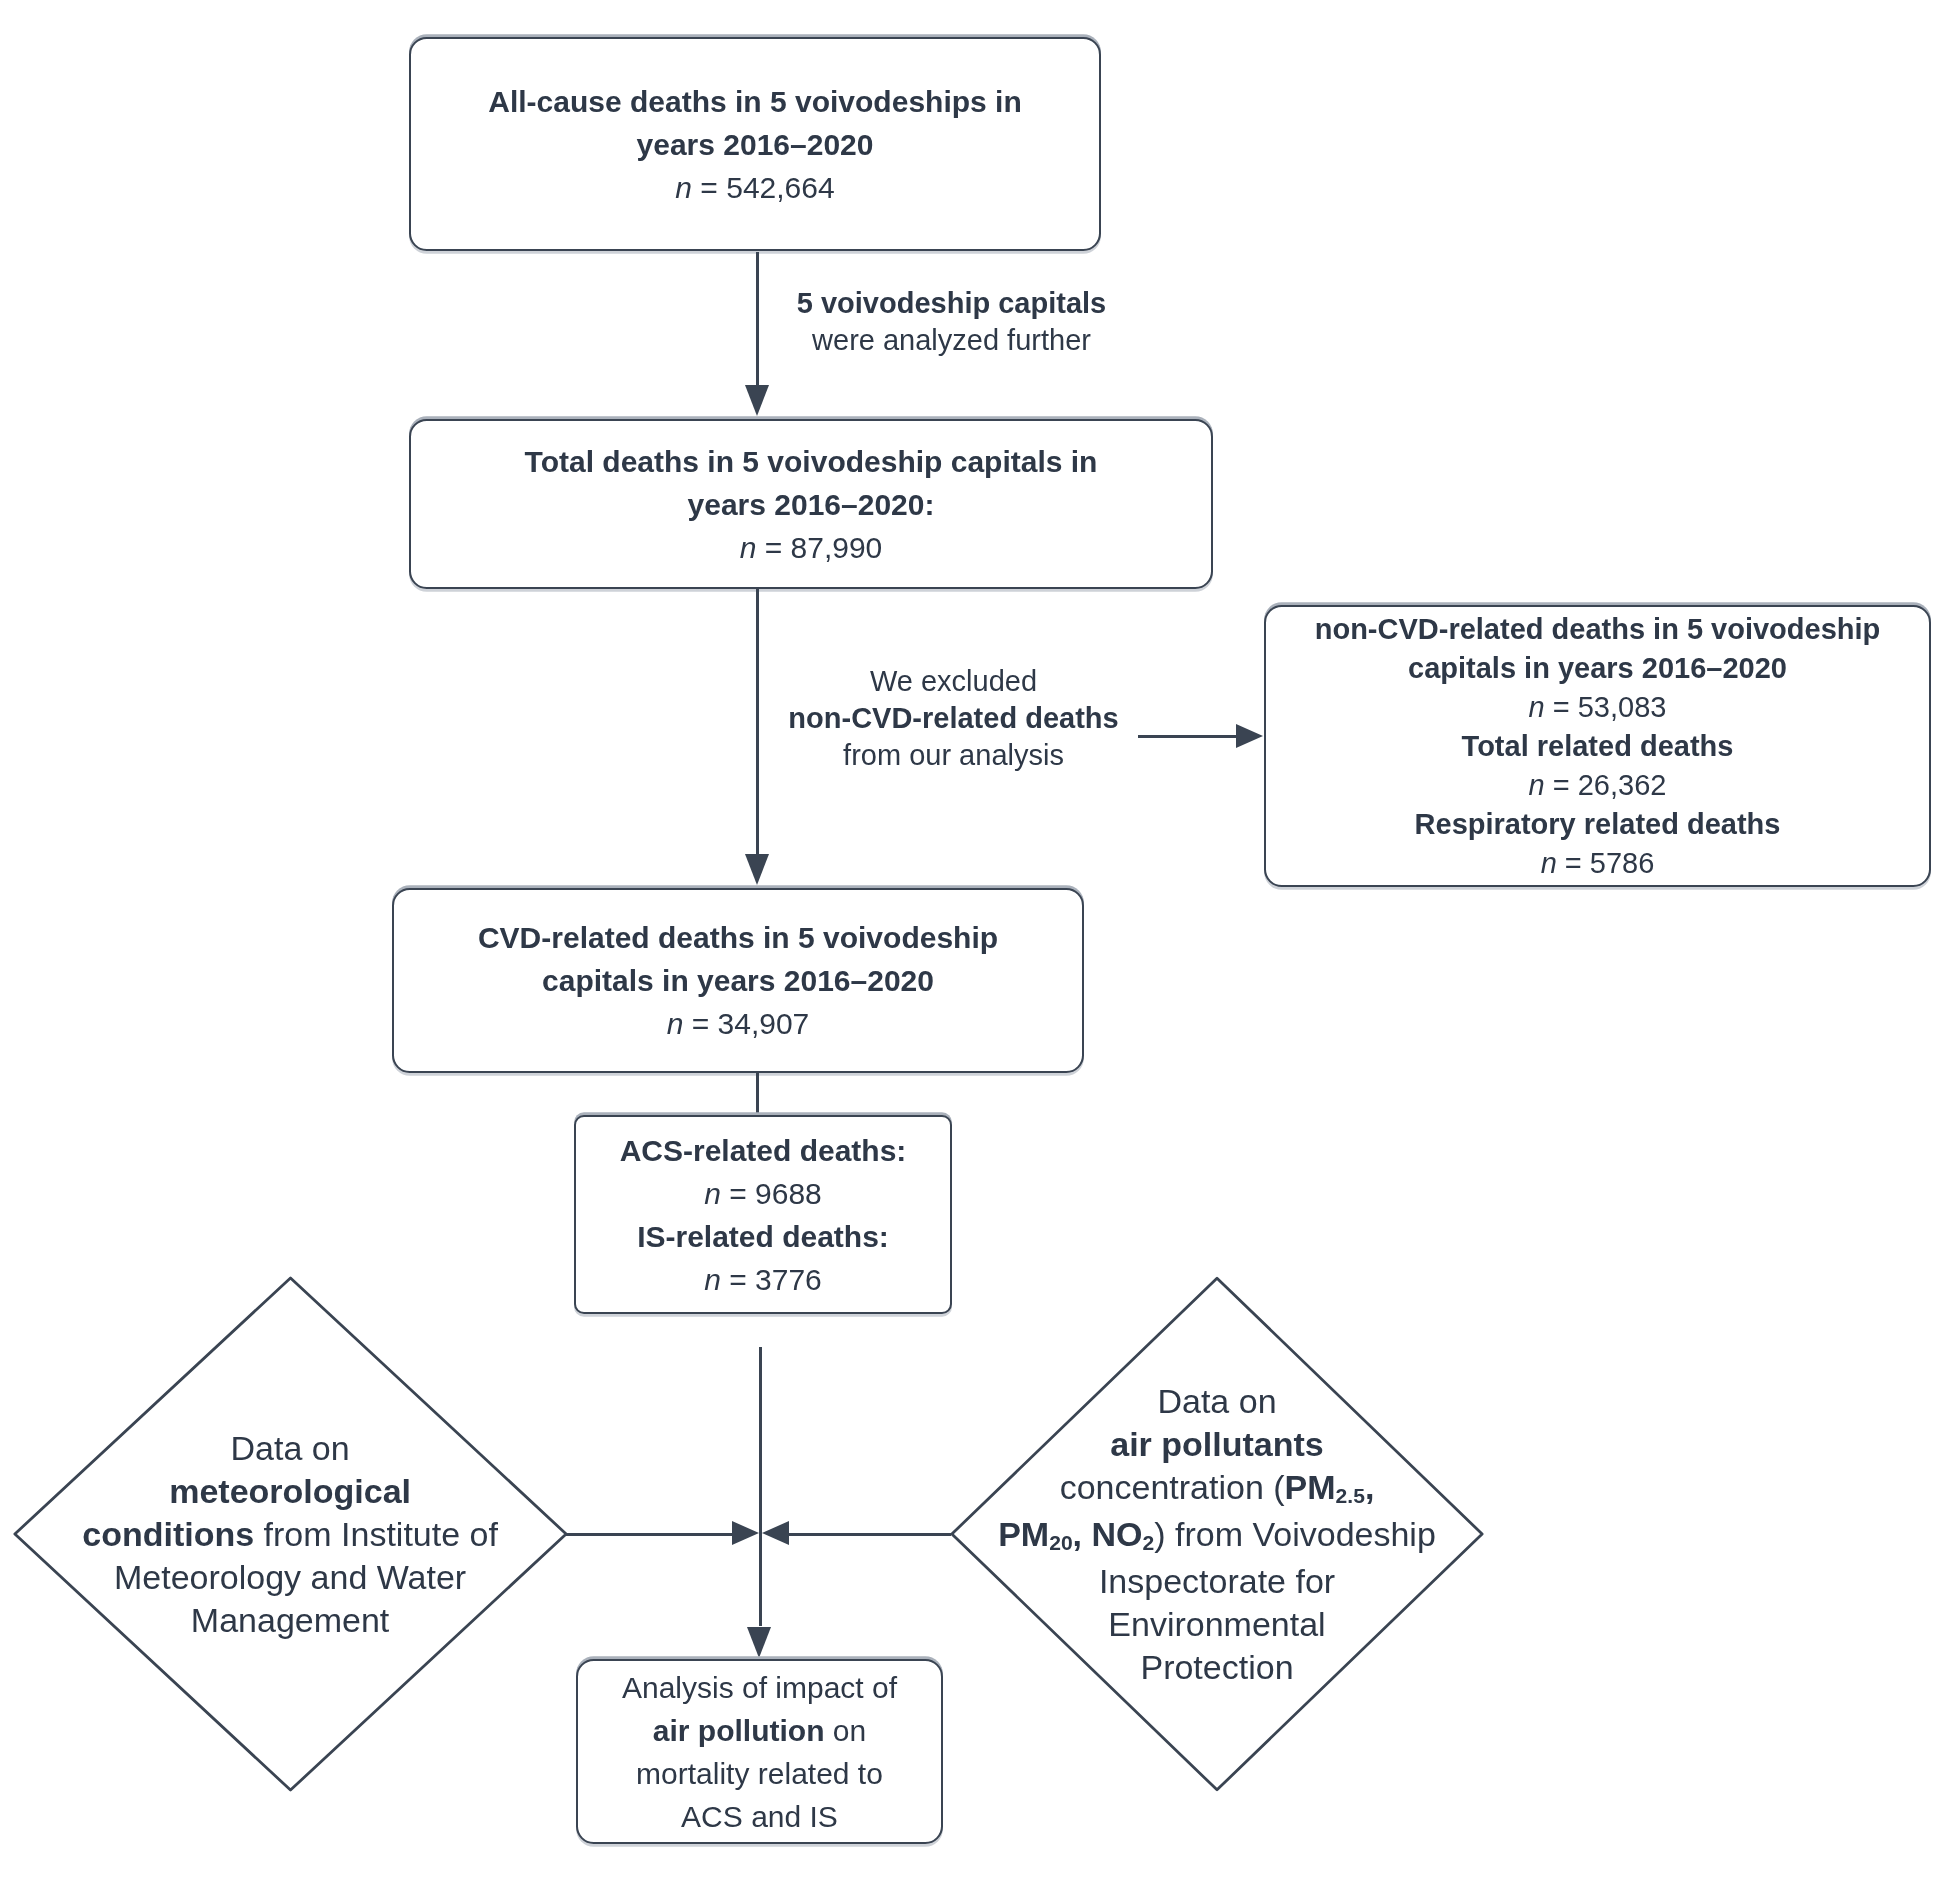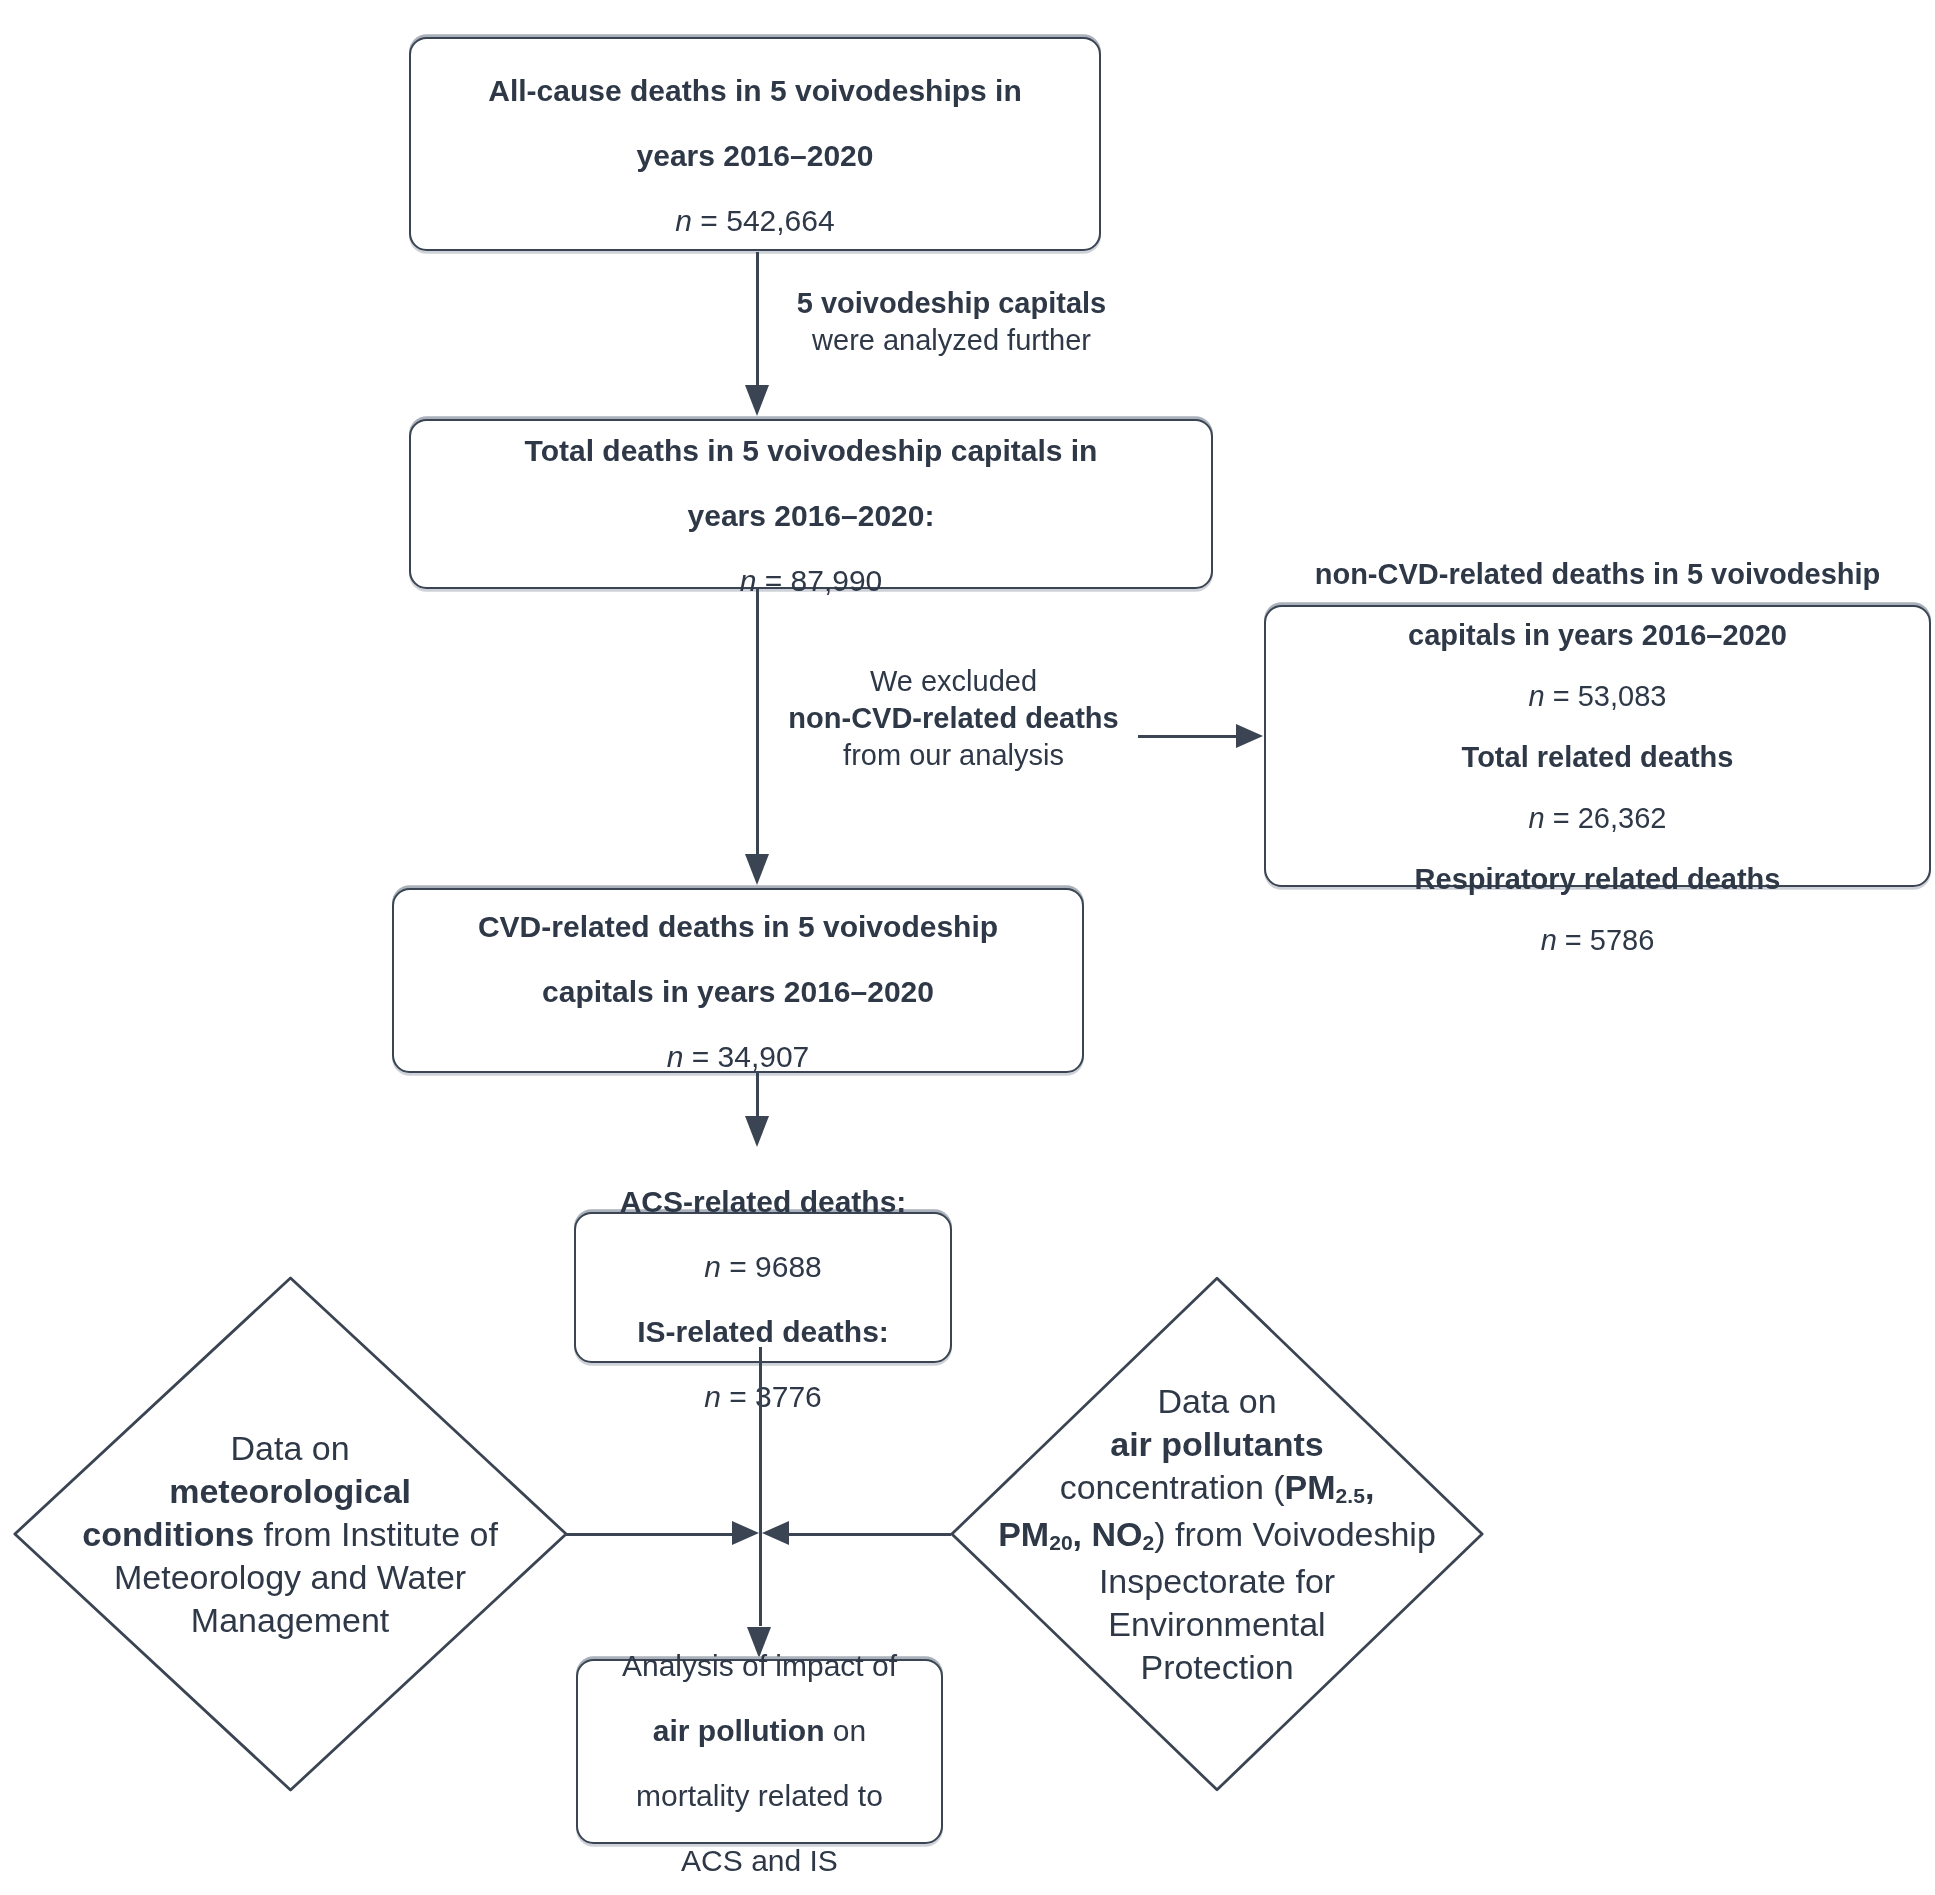--- a/index.html
+++ b/index.html
@@ -24,21 +24,21 @@
     background:var(--bg);
     border:2.8px solid var(--line);
     border-radius:17.7px;
     display:flex;
     flex-direction:column;
     justify-content:center;
     align-items:center;
     text-align:center;
     box-shadow:0 -2.8px 0 #aab1bb, 0 2.8px 0 #ced2d8;
   }
-  .node .ln{display:block;white-space:nowrap;font-size:30px;line-height:43px;margin-top:22px;}
+  .node .ln{display:block;white-space:nowrap;font-size:30px;line-height:43px;}
   .node.small .ln{font-size:29px;line-height:39px;}
   
   .diamond-wrap{position:absolute;}
   .diamond-wrap svg{display:block;}
   .diamond-text{
     position:absolute;
     display:flex;
     flex-direction:column;
     justify-content:center;
     align-items:center;
@@ -109,21 +109,21 @@
 
   <div class="node" style="left:392px;top:888px;width:692px;height:185px;">
       <div class="ln"><span class="b">CVD-related deaths in 5 voivodeship</span></div>
       <div class="ln"><span class="b">capitals in years 2016–2020</span></div>
       <div class="ln"><span class="i">n</span><span> = 34,907</span></div>
     </div>
 
   <div class="conn" style="left:756px;top:1073px;width:2.8px;height:43px;"></div>
   <div class="head down" style="left:745px;top:1116px;"></div>
 
-  <div class="node" style="left:574px;top:1212px;width:378px;height:151px;">
+  <div class="node" style="left:574px;top:1115px;width:378px;height:199px;border-radius:10px;">
       <div class="ln"><span class="b">ACS-related deaths:</span></div>
       <div class="ln"><span class="i">n</span><span> = 9688</span></div>
       <div class="ln"><span class="b">IS-related deaths:</span></div>
       <div class="ln"><span class="i">n</span><span> = 3776</span></div>
     </div>
 
   <div class="conn" style="left:759px;top:1347px;width:2.8px;height:279px;"></div>
   <div class="head down" style="left:747px;top:1627px;"></div>
 
   <div class="diamond-wrap" style="left:12.6px;top:1276px;width:555px;height:516px;">

